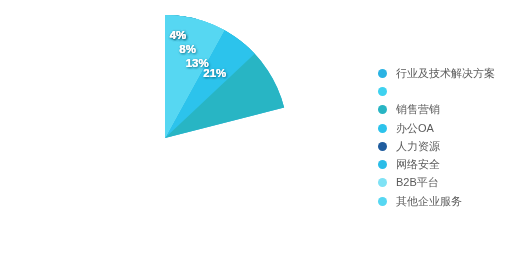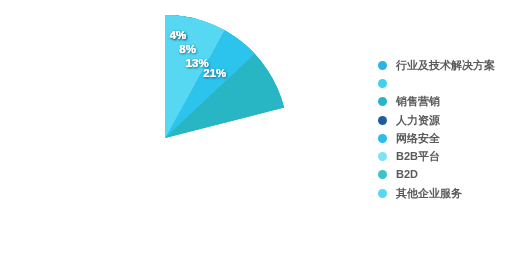--- a/index.html
+++ b/index.html
@@ -39,23 +39,22 @@
     font-size: 11.5px;
     font-weight: bold;
     fill: #ffffff;
     text-anchor: middle;
     dominant-baseline: middle;
     paint-order: stroke fill;
   }
   #legend {
     position: absolute;
     left: 378px;
-    top: 56px;
+    top: 64px;
     width: 140px;
-    font-weight: bold;
   }
   .legend-row {
     display: flex;
     align-items: center;
     height: 18.3px;
   }
   .legend-dot {
     width: 9px;
     height: 9px;
     border-radius: 50%;
@@ -115,34 +114,34 @@
         <span class="legend-label">行业及技术解决方案</span>
       </div>
       <div class="legend-row">
         <span class="legend-dot" style="background: rgb(62, 210, 240);"></span>
       </div>
       <div class="legend-row">
         <span class="legend-dot" style="background: rgb(40, 181, 196);"></span>
         <span class="legend-label">销售营销</span>
       </div>
       <div class="legend-row">
+        <span class="legend-dot" style="background: rgb(44, 195, 236);"></span>
+        <span class="legend-label">办公OA</span>
+      </div>
+      <div class="legend-row">
         <span class="legend-dot" style="background: rgb(31, 92, 158);"></span>
         <span class="legend-label">人力资源</span>
       </div>
       <div class="legend-row">
         <span class="legend-dot" style="background: rgb(43, 189, 232);"></span>
         <span class="legend-label">网络安全</span>
       </div>
       <div class="legend-row">
         <span class="legend-dot" style="background: rgb(127, 226, 245);"></span>
         <span class="legend-label">B2B平台</span>
       </div>
       <div class="legend-row">
-        <span class="legend-dot" style="background: rgb(60, 194, 201);"></span>
-        <span class="legend-label">B2D</span>
-      </div>
-      <div class="legend-row">
         <span class="legend-dot" style="background: rgb(86, 215, 242);"></span>
         <span class="legend-label">其他企业服务</span>
       </div>
     </div>
 
 </div>
 
 </body></html>

